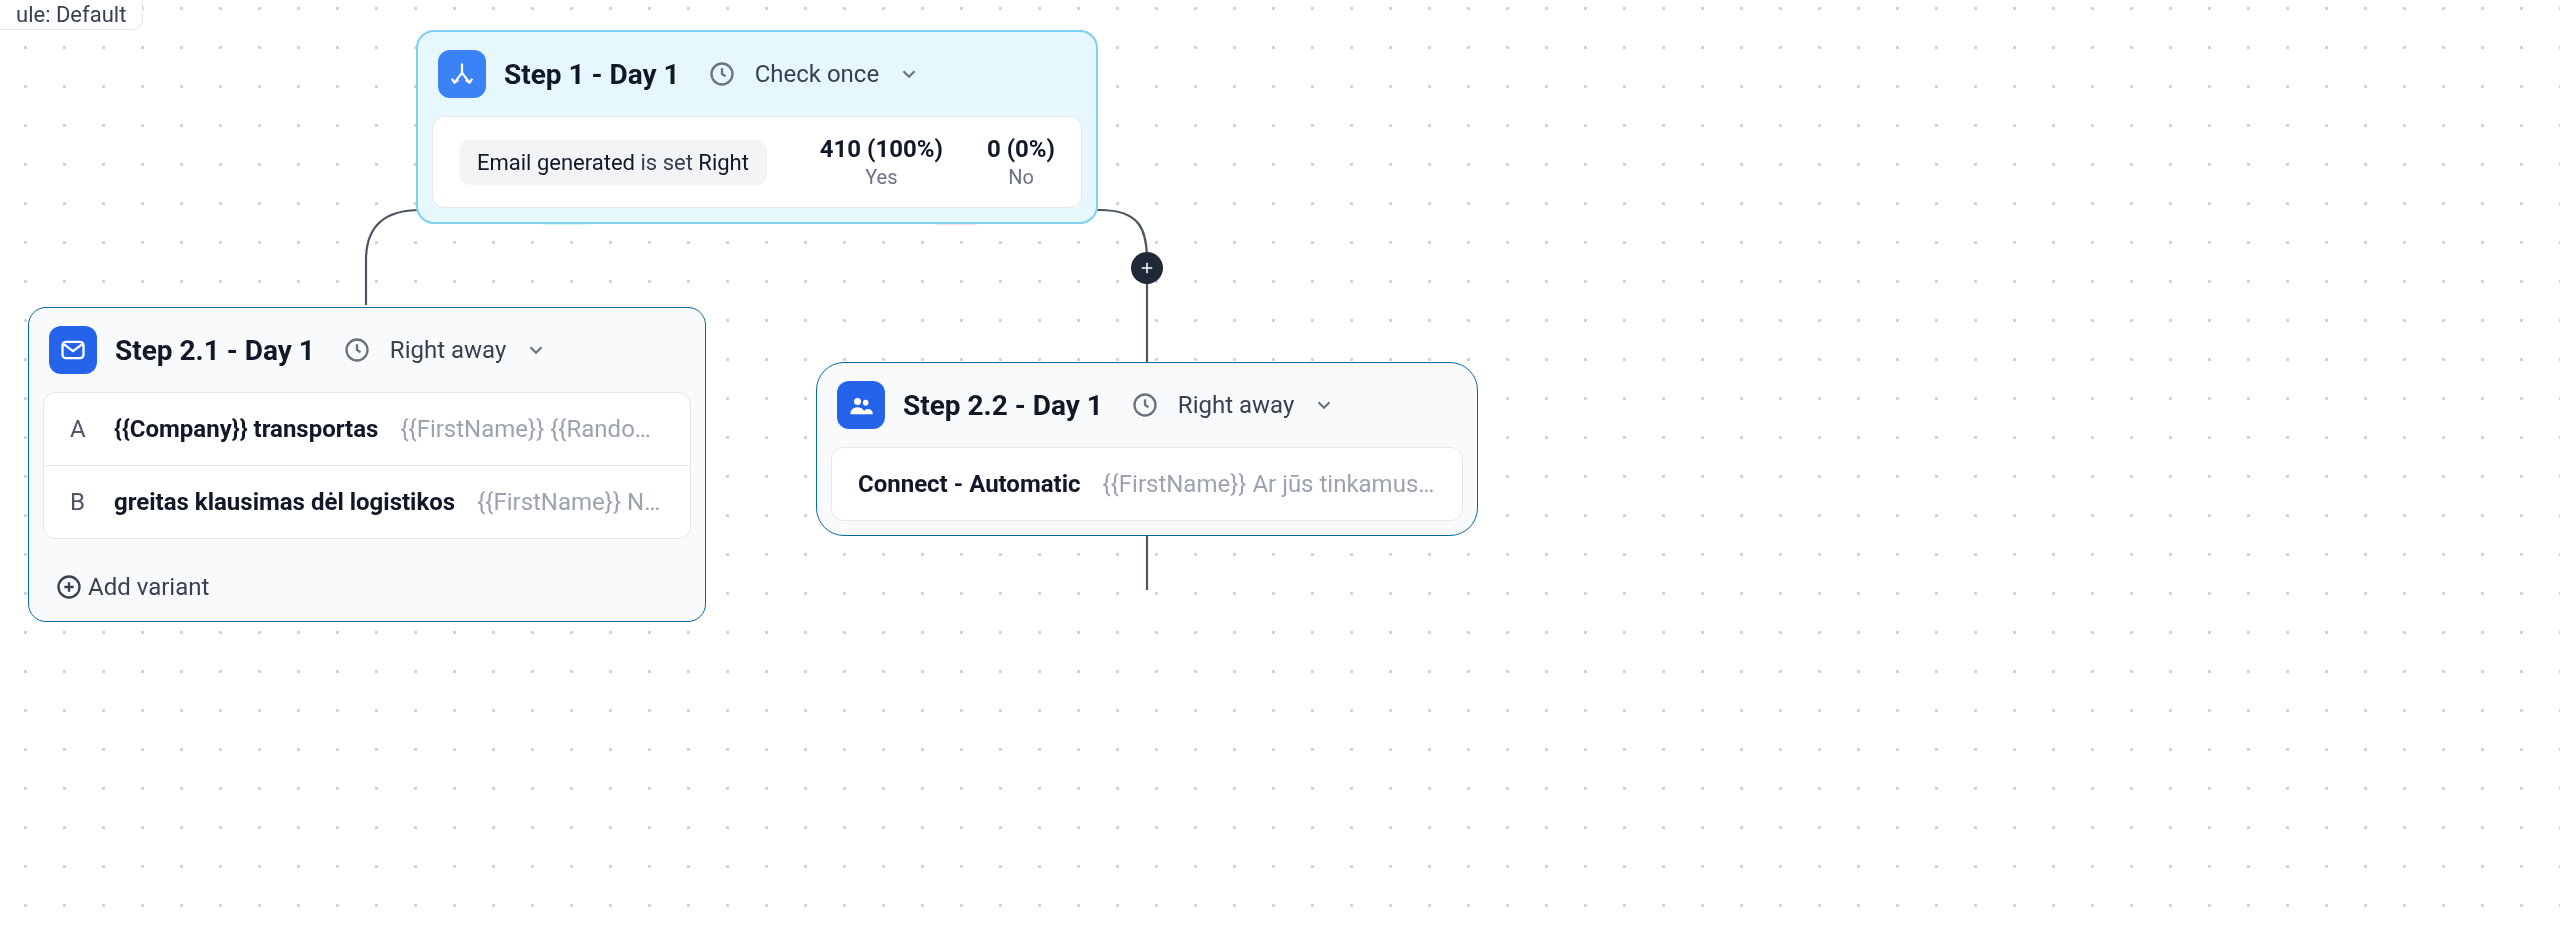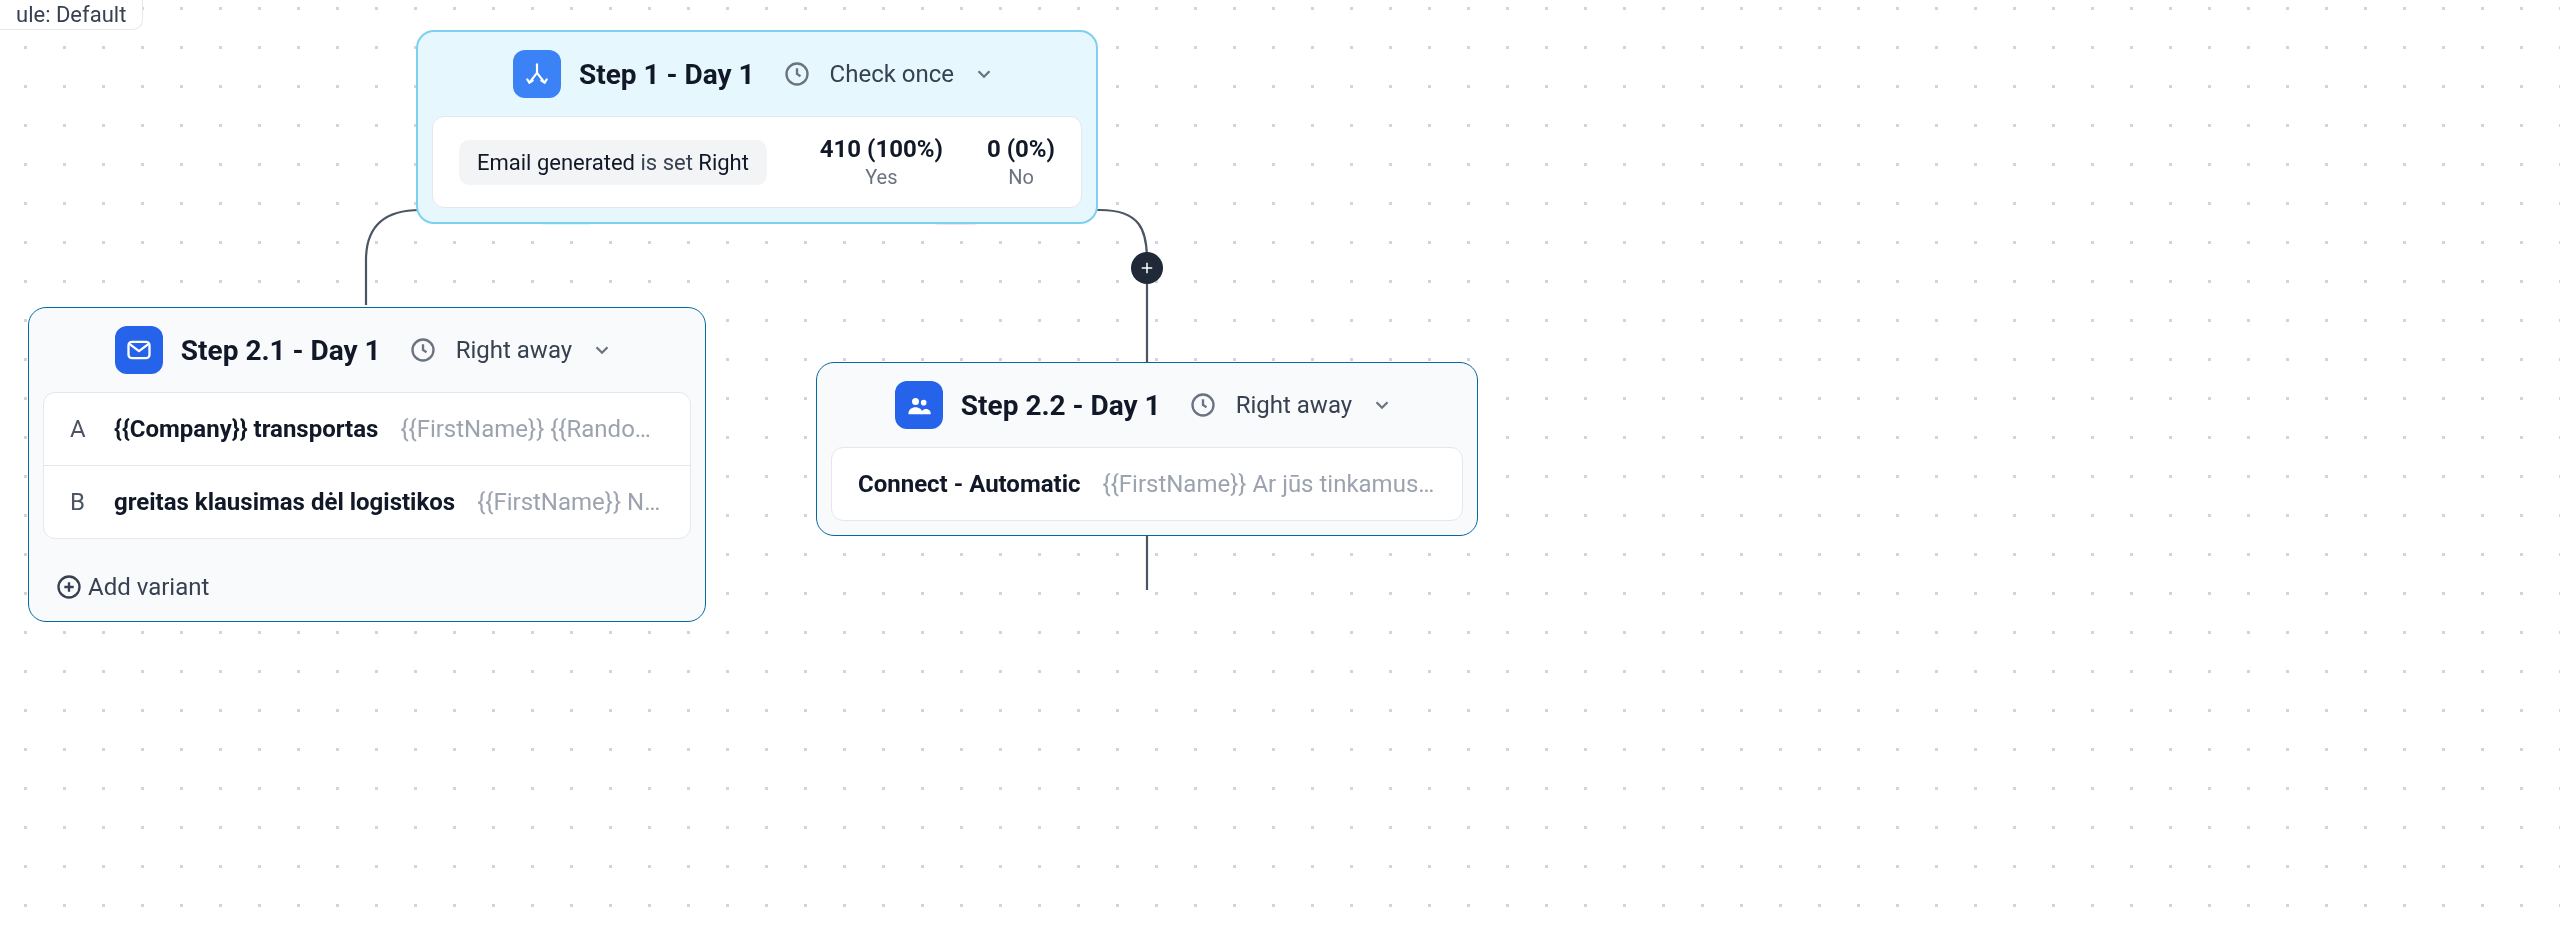--- a/index.html
+++ b/index.html
@@ -39,21 +39,20 @@
   position: absolute;
   border-radius: 18px;
   border: 1px solid #0369a1;
   background: #f9fafb;
 }
 .node-header {
   display: flex;
   align-items: center;
   gap: 18px;
   padding: 18px 26px 18px 20px;
-  justify-content: center;
 }
 .node-icon {
   width: 48px;
   height: 48px;
   border-radius: 12px;
   display: flex;
   align-items: center;
   justify-content: center;
   flex-shrink: 0;
 }
@@ -299,21 +298,21 @@
   </div>
   <div class="add-variant-row">
     <svg class="plus-circle" viewBox="0 0 24 24" fill="none" stroke="#374151" stroke-width="2">
         <circle cx="12" cy="12" r="9"></circle>
         <path d="M12 8v8M8 12h8"></path>
       </svg>
     <span>Add variant</span>
   </div>
 </div>
 
-<div class="node" style="left:816px; top:362px; width:662px;">
+<div class="node" style="left:816px; top:362px; width:662px;border-radius:28px;">
   <div class="node-header">
     <div class="node-icon" style="background:#2563eb;">
       <svg width="28" height="28" viewBox="0 0 24 24" fill="#fff">
           <circle cx="9" cy="9" r="3"></circle>
           <circle cx="16" cy="10" r="2.4"></circle>
           <path d="M3 19c0-3 3-5 6-5s6 2 6 5v1H3z"></path>
           <path d="M14 19c0-2 2-3.6 4-3.6s4 1.6 4 3.6v1h-8z"></path>
         </svg>
     </div>
     <div class="node-title">Step 2.2 - Day 1</div>

